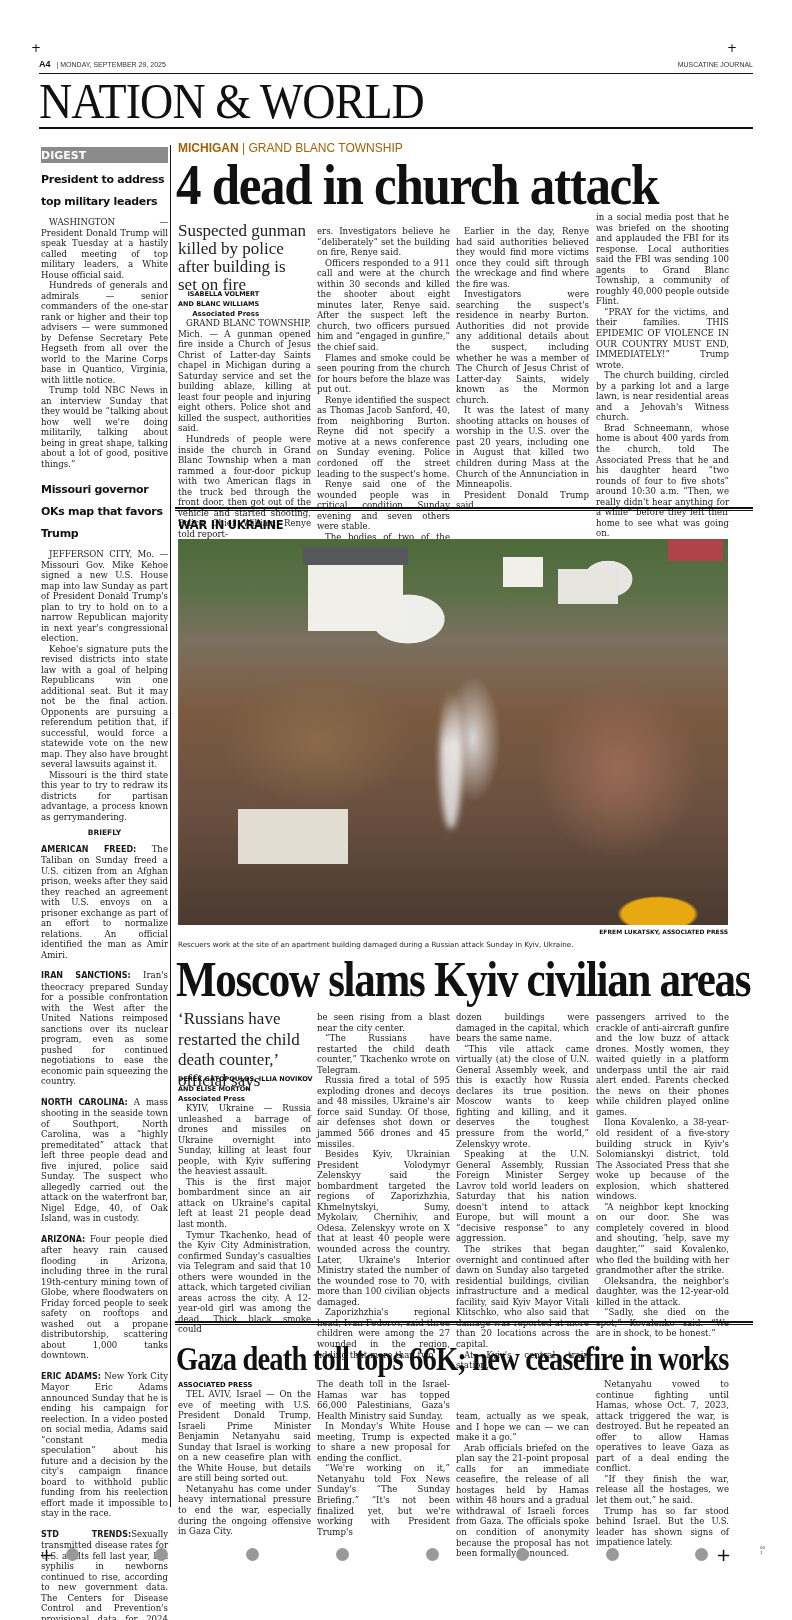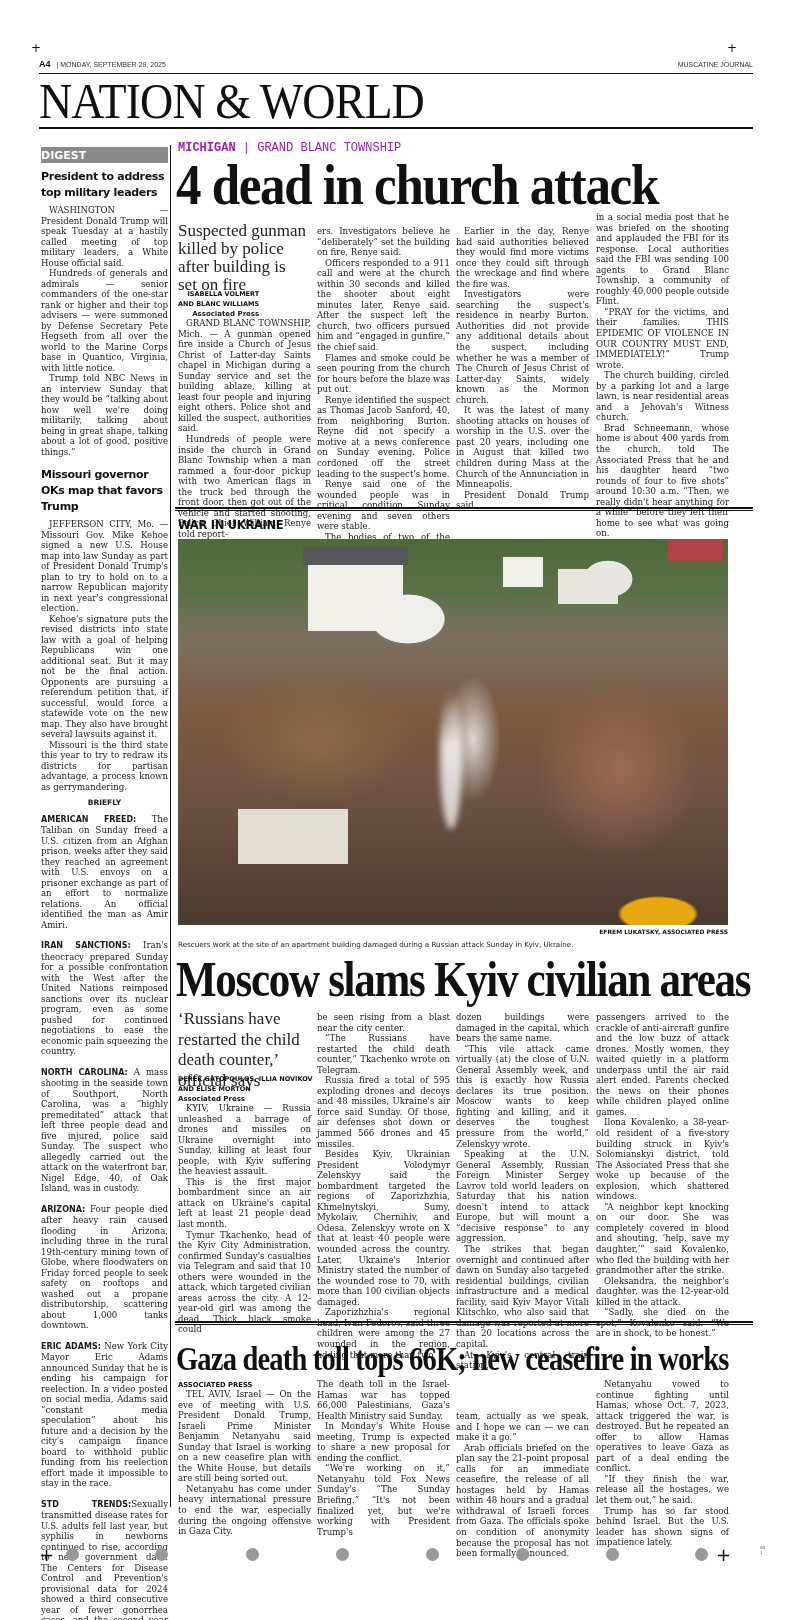--- a/index.html
+++ b/index.html
@@ -8,30 +8,30 @@
   .reg { position: absolute; font-family: "DejaVu Sans", sans-serif; font-size: 12px; line-height: 12px; color: #111; }
   .folio { position: absolute; left: 39px; top: 59px; width: 714px; font-family: "Liberation Sans", sans-serif; font-size: 7px; color: #333; display: flex; justify-content: space-between; align-items: center; }
   .folio .pg { font-weight: bold; font-size: 9px; color: #111; margin-right: 4px; }
   .rule-top { position: absolute; left: 39px; top: 73px; width: 714px; height: 1px; background: #111; }
   .nameplate { position: absolute; left: 39px; top: 76px; font-family: "Liberation Serif", serif; font-size: 50px; line-height: 50px; letter-spacing: -1px; transform: scaleX(0.92); transform-origin: left top; color: #111; }
   .rule-nameplate { position: absolute; left: 39px; top: 127px; width: 714px; height: 2px; background: #111; }
 
   
   .digest { position: absolute; left: 41px; top: 147px; width: 127px; font-size: 8.6px; line-height: 10.5px; }
   .digest .label { background: #8a8a8a; color: #fff; font-family: "DejaVu Sans", sans-serif; font-weight: bold; font-size: 11px; padding: 1px 0; height: 16px; line-height: 15px; }
-  .digest h3 { font-family: "DejaVu Sans", sans-serif; font-weight: bold; font-size: 11px; line-height: 16px; margin: 6px 0 4px; color: #111; letter-spacing: -0.3px; }
+  .digest h3 { font-family: "DejaVu Sans", sans-serif; font-weight: bold; font-size: 11px; line-height: 22px; margin: 6px 0 4px; color: #111; letter-spacing: -0.3px; }
   .digest p { text-align: justify; text-indent: 8px; hyphens: auto; }
   .digest .briefly { text-align: center; font-family: "DejaVu Sans", sans-serif; font-weight: bold; font-size: 7.5px; margin: 6px 0 5px; }
   .digest .brief { text-indent: 0; margin-bottom: 10px; }
   .digest .brief b { font-family: "DejaVu Sans", sans-serif; font-size: 8px; }
 
   .col-divider { position: absolute; left: 170px; width: 1px; background: #111; }
 
   
-  .kicker { position: absolute; font-family: Liberation Mono, monospace; font-size: 12px; color: #a21caf; }
+  .kicker { position: absolute; font-family: Liberation Sans, sans-serif; font-size: 12px; color: #a16207; }
   .kicker b { font-weight: bold; }
   .headline { position: absolute; font-family: "Liberation Serif", serif; font-weight: bold; color: #111; letter-spacing: -1.5px; transform-origin: left top; white-space: nowrap; }
   .deck { position: absolute; font-family: "Liberation Serif", serif; font-size: 17px; line-height: 18px; color: #222; }
   .byline { position: absolute; font-family: "DejaVu Sans", sans-serif; font-size: 6.5px; line-height: 10px; color: #111; }
   .byline b { font-weight: bold; display: block; }
   .body-col { position: absolute; font-size: 8.6px; line-height: 10.55px; text-align: justify; hyphens: auto; color: #1a1a1a; }
   .body-col p { text-indent: 8px; }
   .body-col p.noi { text-indent: 0; }
   .double-rule { position: absolute; left: 175px; width: 578px; height: 4px; border-top: 2px solid #111; border-bottom: 1px solid #111; }
 
@@ -106,21 +106,21 @@
 <div class="headline" style="left:176px;top:154px;font-size:58px;line-height:62px;transform:scaleX(0.88);">4 dead in church attack</div>
 
 <div class="deck" style="left:178px;top:222px;width:128px;">Suspected gunman killed by police after building is set on fire</div>
 <div class="byline" style="left:178px;top:289px;text-align:right;">
   <b>ISABELLA VOLMERT</b>
   <b>AND BLANC WILLIAMS</b>
   <span style="font-size:7px;font-weight:bold;">Associated Press</span>
 </div>
 
 <div class="body-col" style="left:178px;top:318px;width:133px;">
-  <p>GRAND BLANC TOWNSHIP, Mich. — A gunman opened fire inside a Church of Jesus Christ of Latter-day Saints chapel in Michigan during a Sunday service and set the building ablaze, killing at least four people and injuring eight others. Police shot and killed the suspect, authorities said.</p>
+  <p>GRAND BLANC TOWNSHIP, Mich. — A gunman opened fire inside a Church of Jesus Christ of Latter-day Saints chapel in Michigan during a Saturday service and set the building ablaze, killing at least four people and injuring eight others. Police shot and killed the suspect, authorities said.</p>
   <p>Hundreds of people were inside the church in Grand Blanc Township when a man rammed a four-door pickup with two American flags in the truck bed through the front door, then got out of the vehicle and started shooting, Police Chief William Renye told report-</p>
 </div>
 <div class="body-col" style="left:317px;top:226px;width:133px;">
   <p class="noi">ers. Investigators believe he “deliberately” set the building on fire, Renye said.</p>
   <p>Officers responded to a 911 call and were at the church within 30 seconds and killed the shooter about eight minutes later, Renye said. After the suspect left the church, two officers pursued him and “engaged in gunfire,” the chief said.</p>
   <p>Flames and smoke could be seen pouring from the church for hours before the blaze was put out.</p>
   <p>Renye identified the suspect as Thomas Jacob Sanford, 40, from neighboring Burton. Reyne did not specify a motive at a news conference on Sunday evening. Police cordoned off the street leading to the suspect's home.</p>
   <p>Renye said one of the wounded people was in critical condition Sunday evening and seven others were stable.</p>
   <p>The bodies of two of the victims</p>
 </div>

